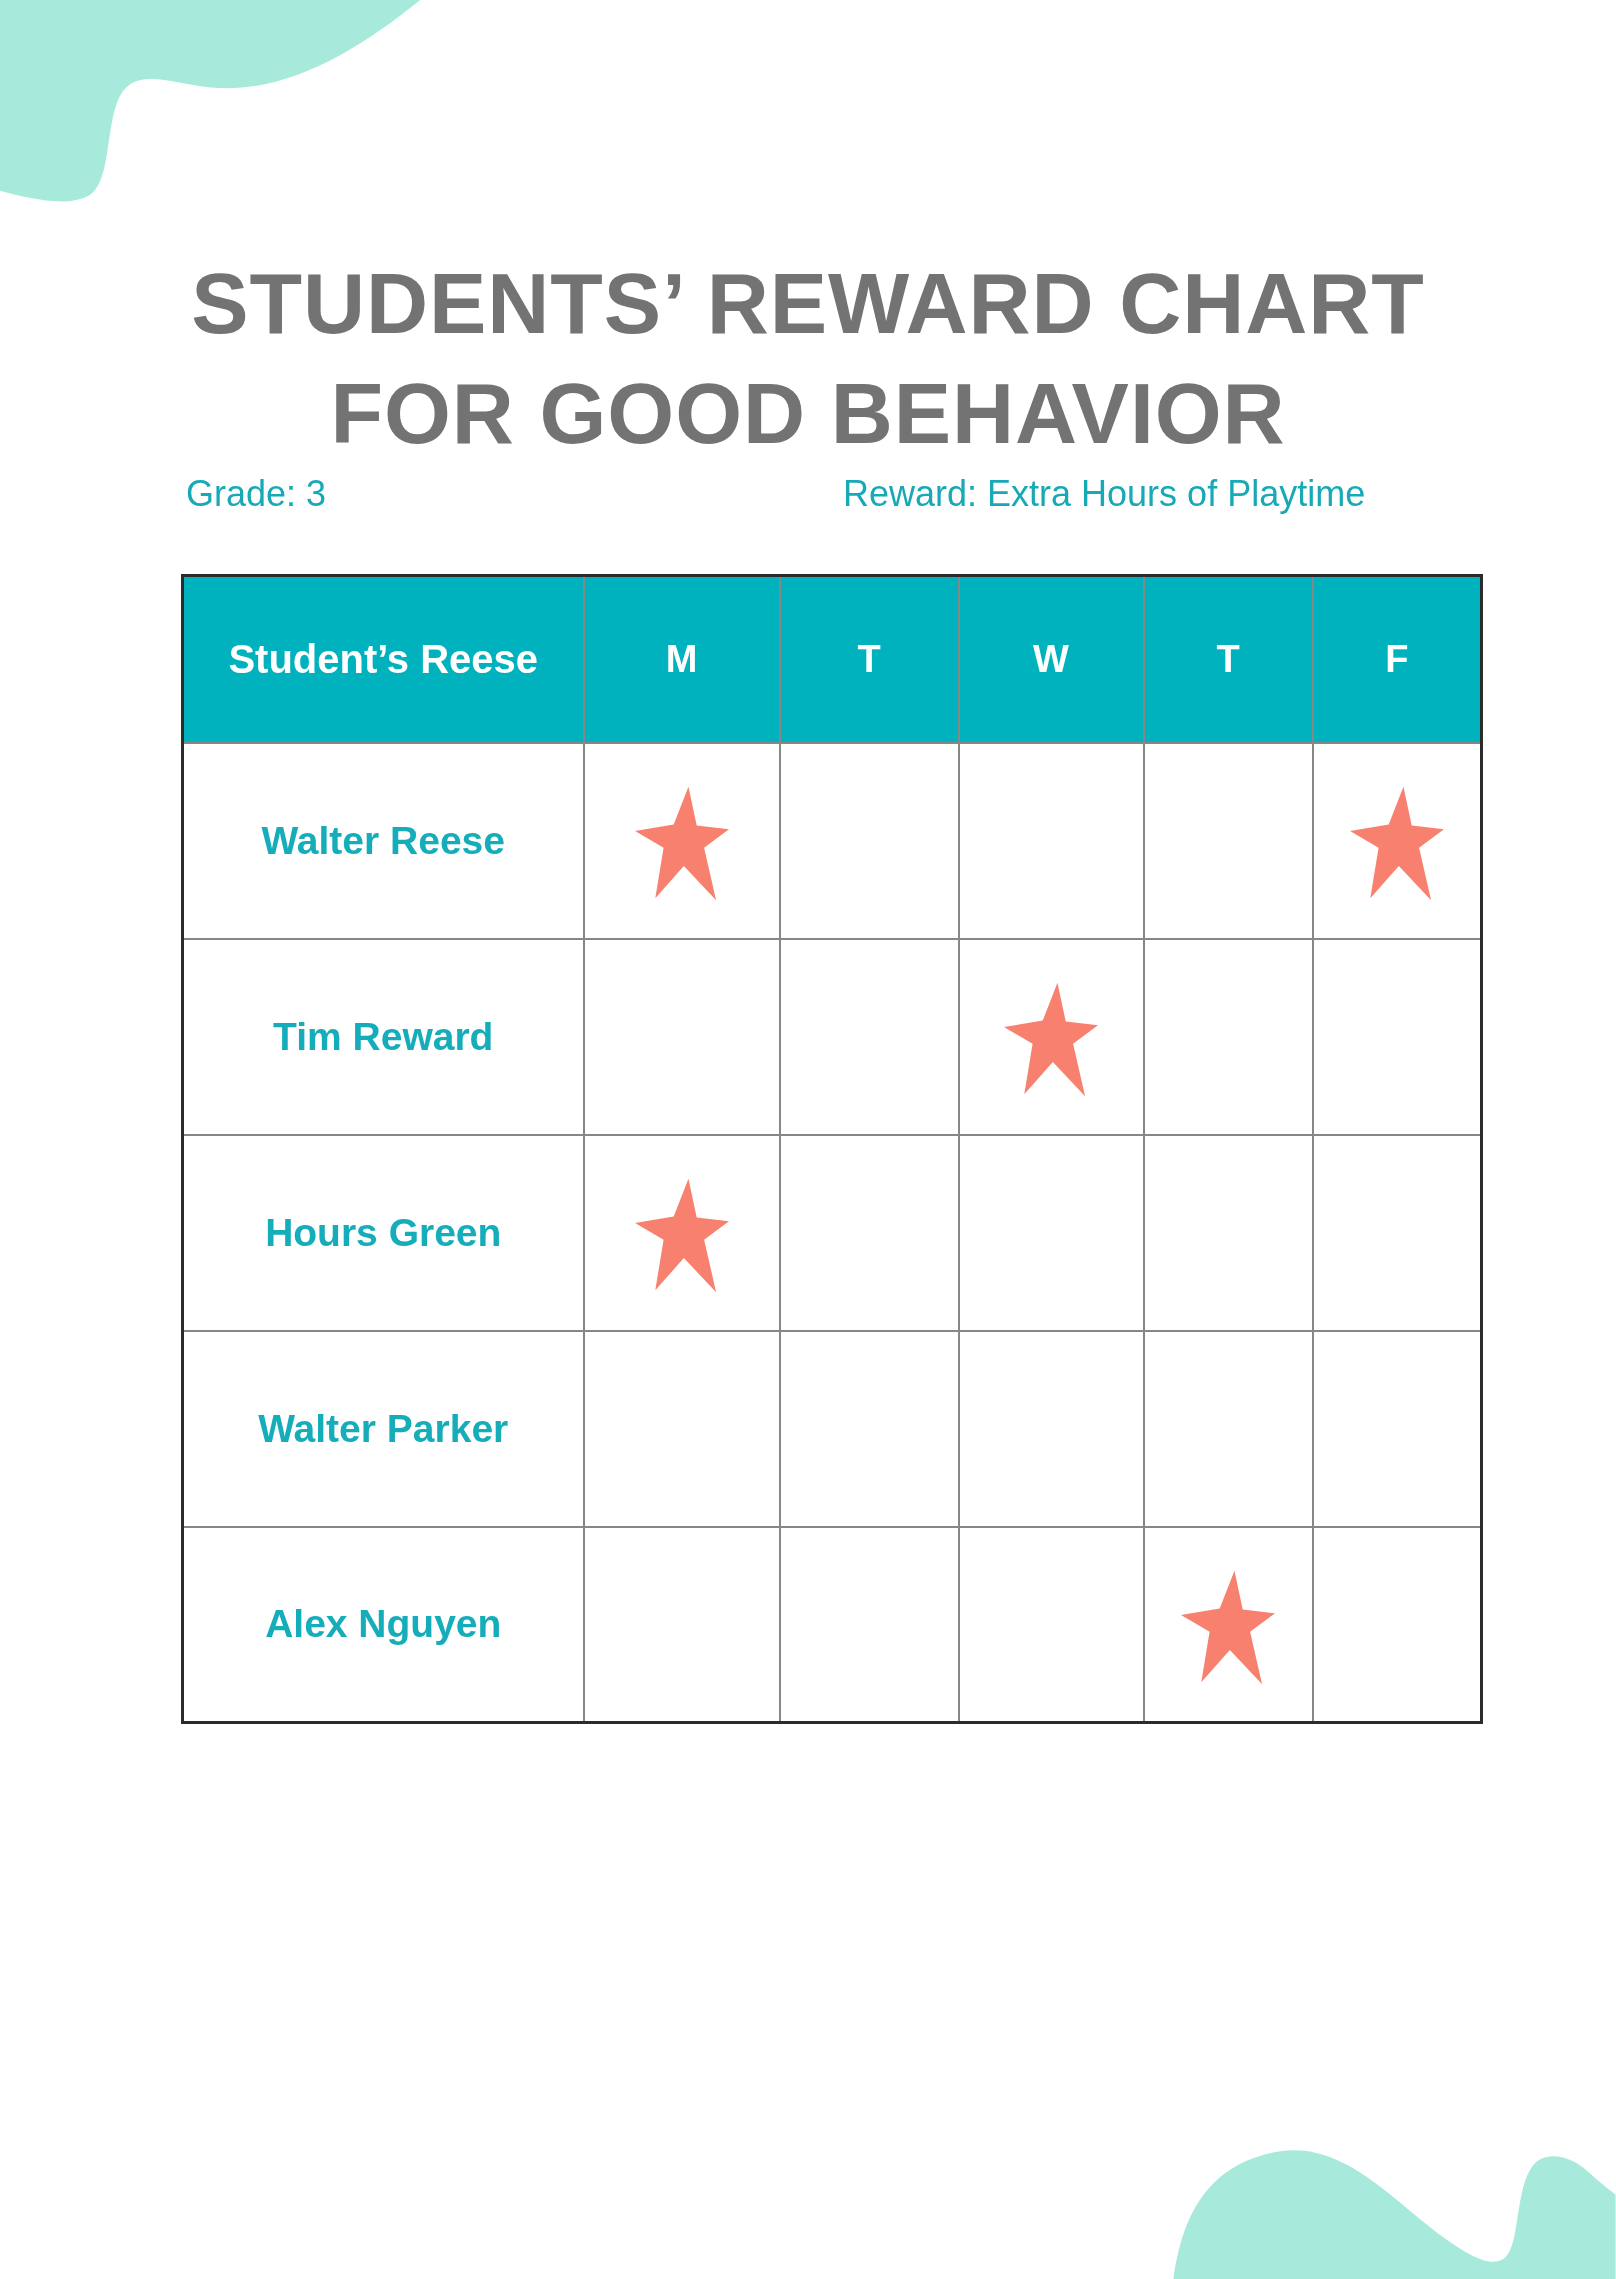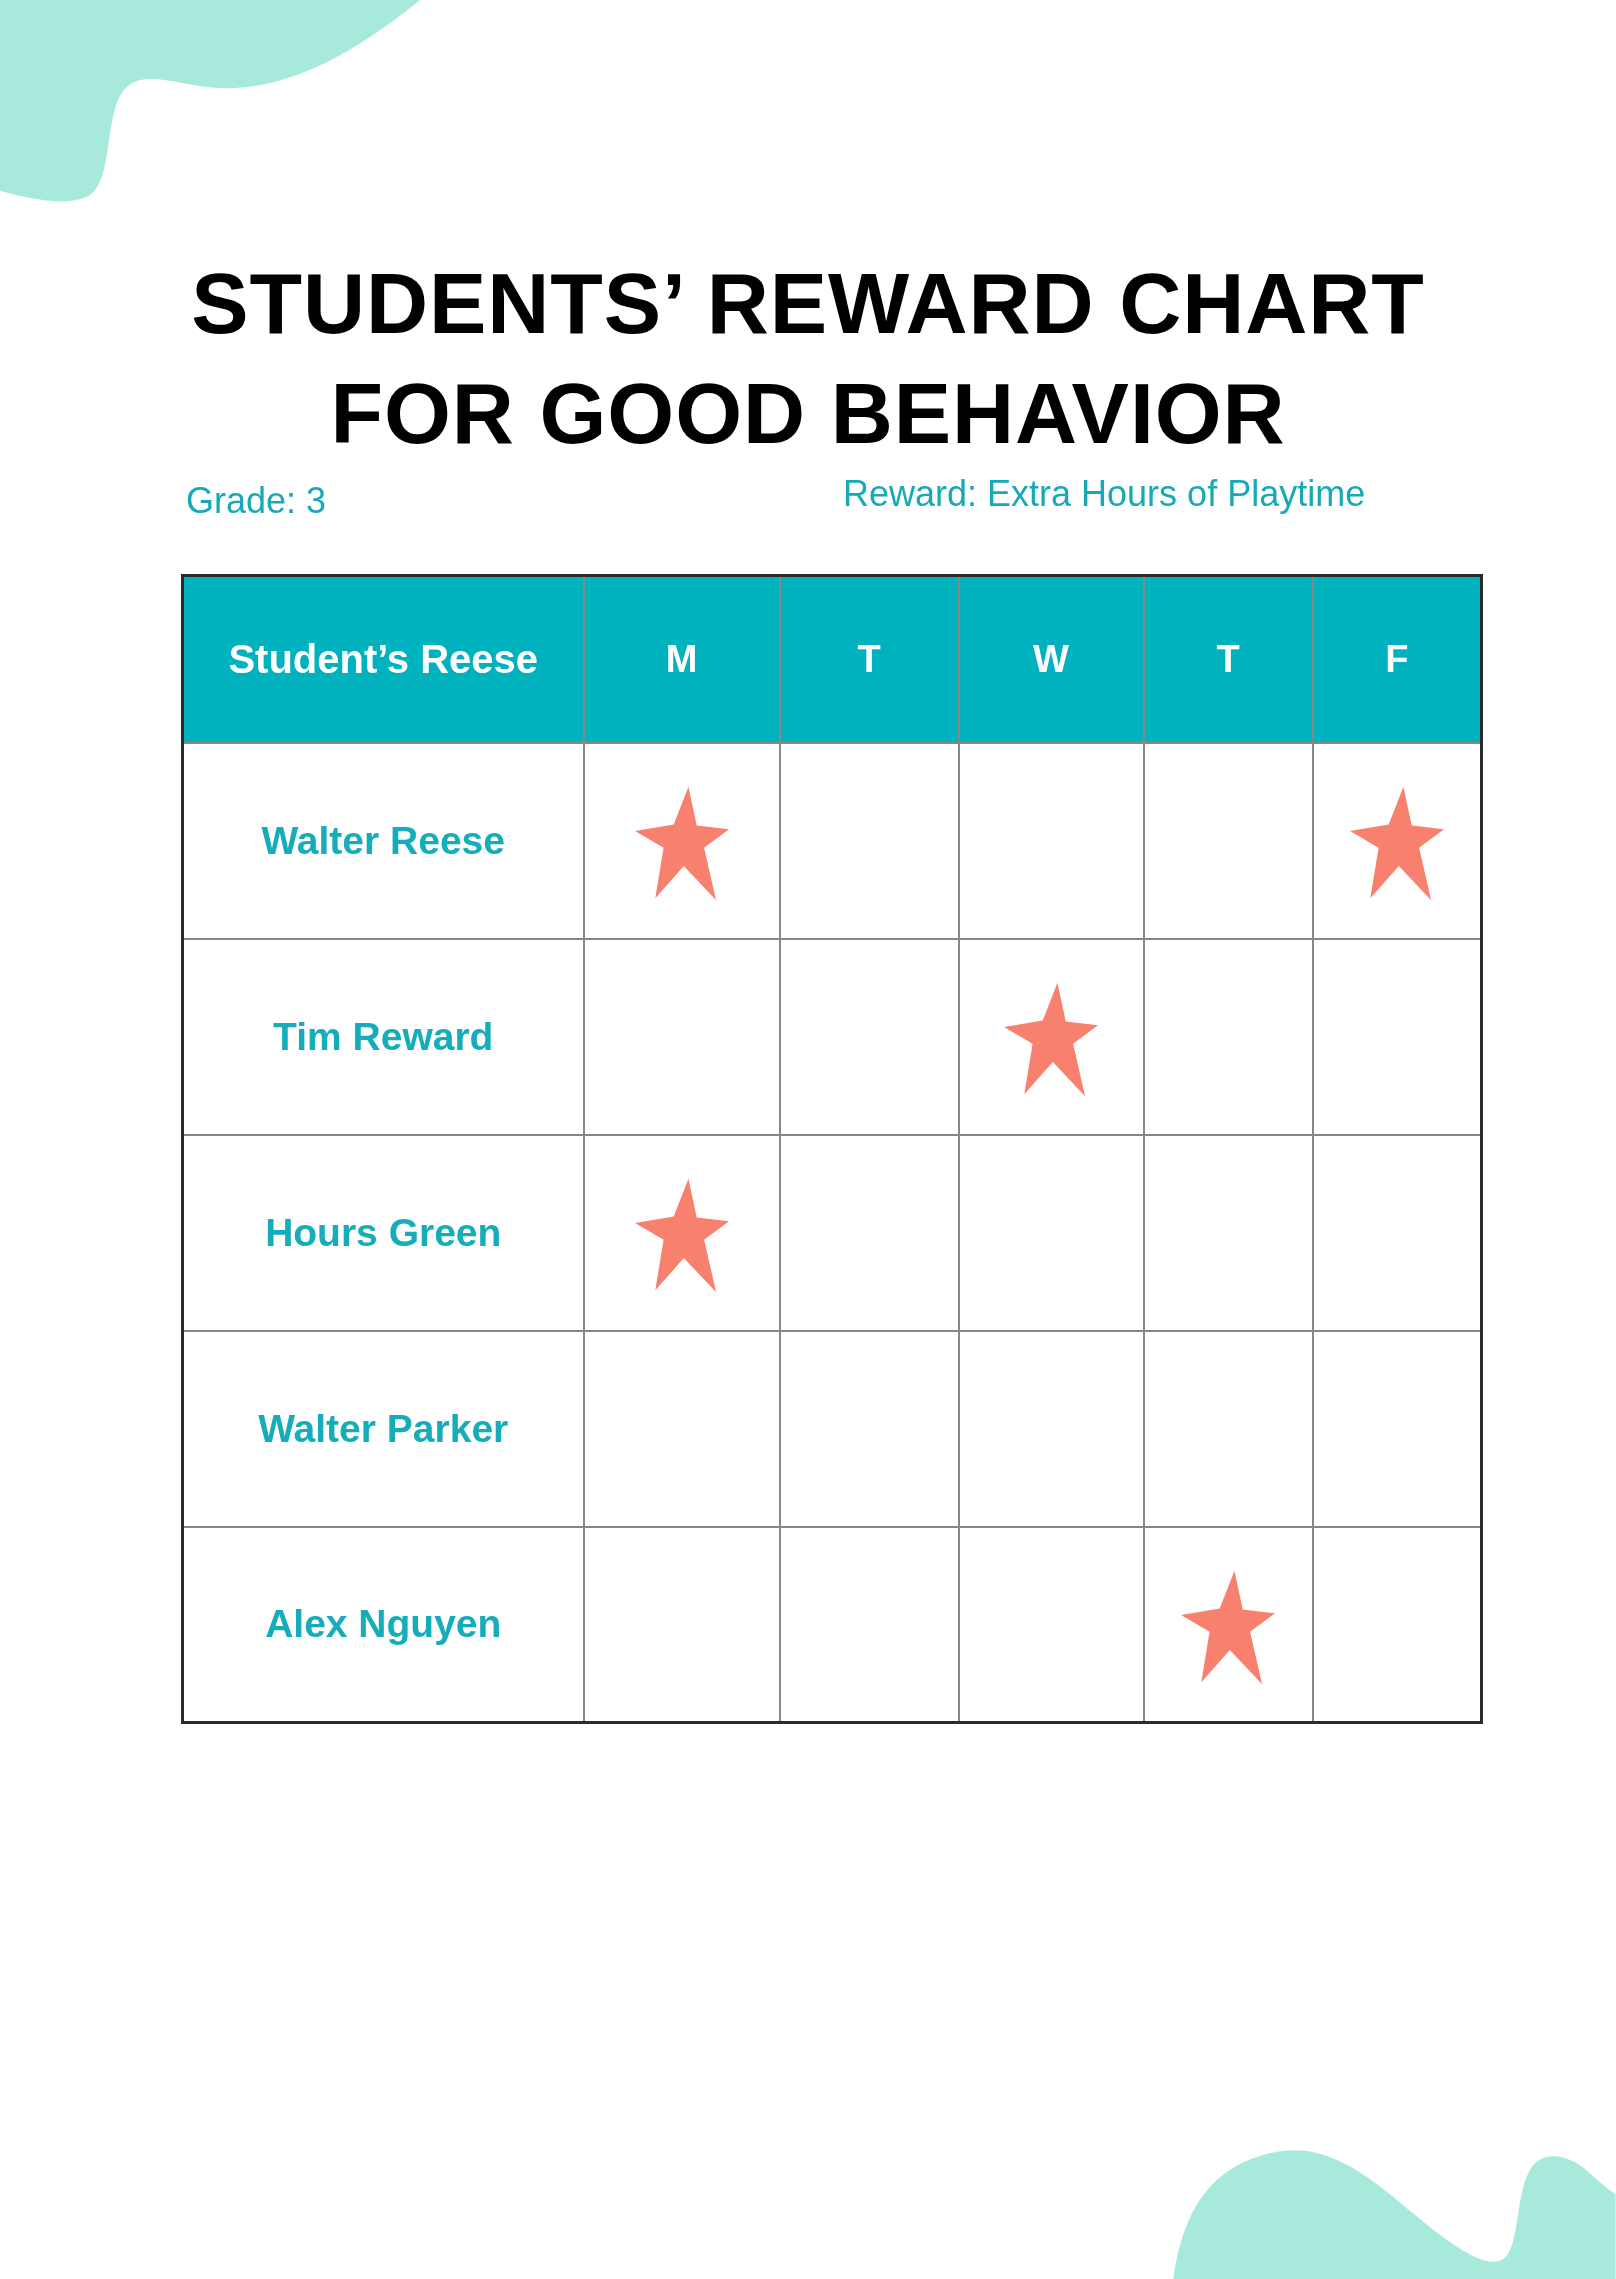--- a/index.html
+++ b/index.html
@@ -10,32 +10,32 @@
     overflow:hidden;
     font-family:"Liberation Sans", sans-serif;
   }
   .blob{position:absolute;pointer-events:none;}
   .blob-tl{top:0;left:0;}
   .blob-br{right:0;bottom:0;}
 
   .title{
     position:absolute;top:190px;left:0;width:100%;
     text-align:center;
-    color:#000000;
+    color:#737373;
     font-weight:bold;
     font-size:86px;
     line-height:110px;
     letter-spacing:0.9px;
     white-space:nowrap;
   }
   .title span{display:block;}
 
   .meta-line{position:absolute;top:468px;left:0;width:100%;height:51px;
     color:#18A9B6;font-size:36px;line-height:51px;}
-  .grade{position:absolute;left:186px;top:7px;}
+  .grade{position:absolute;left:186px;top:0;}
   .reward{position:absolute;left:843px;top:0;}
 
   table.reward-table{
     position:absolute;left:181px;top:574px;
     width:1299px;
     table-layout:fixed;
     border-collapse:collapse;
     border:3.7px solid #2b2b2b;
   }
   .reward-table th,.reward-table td{

